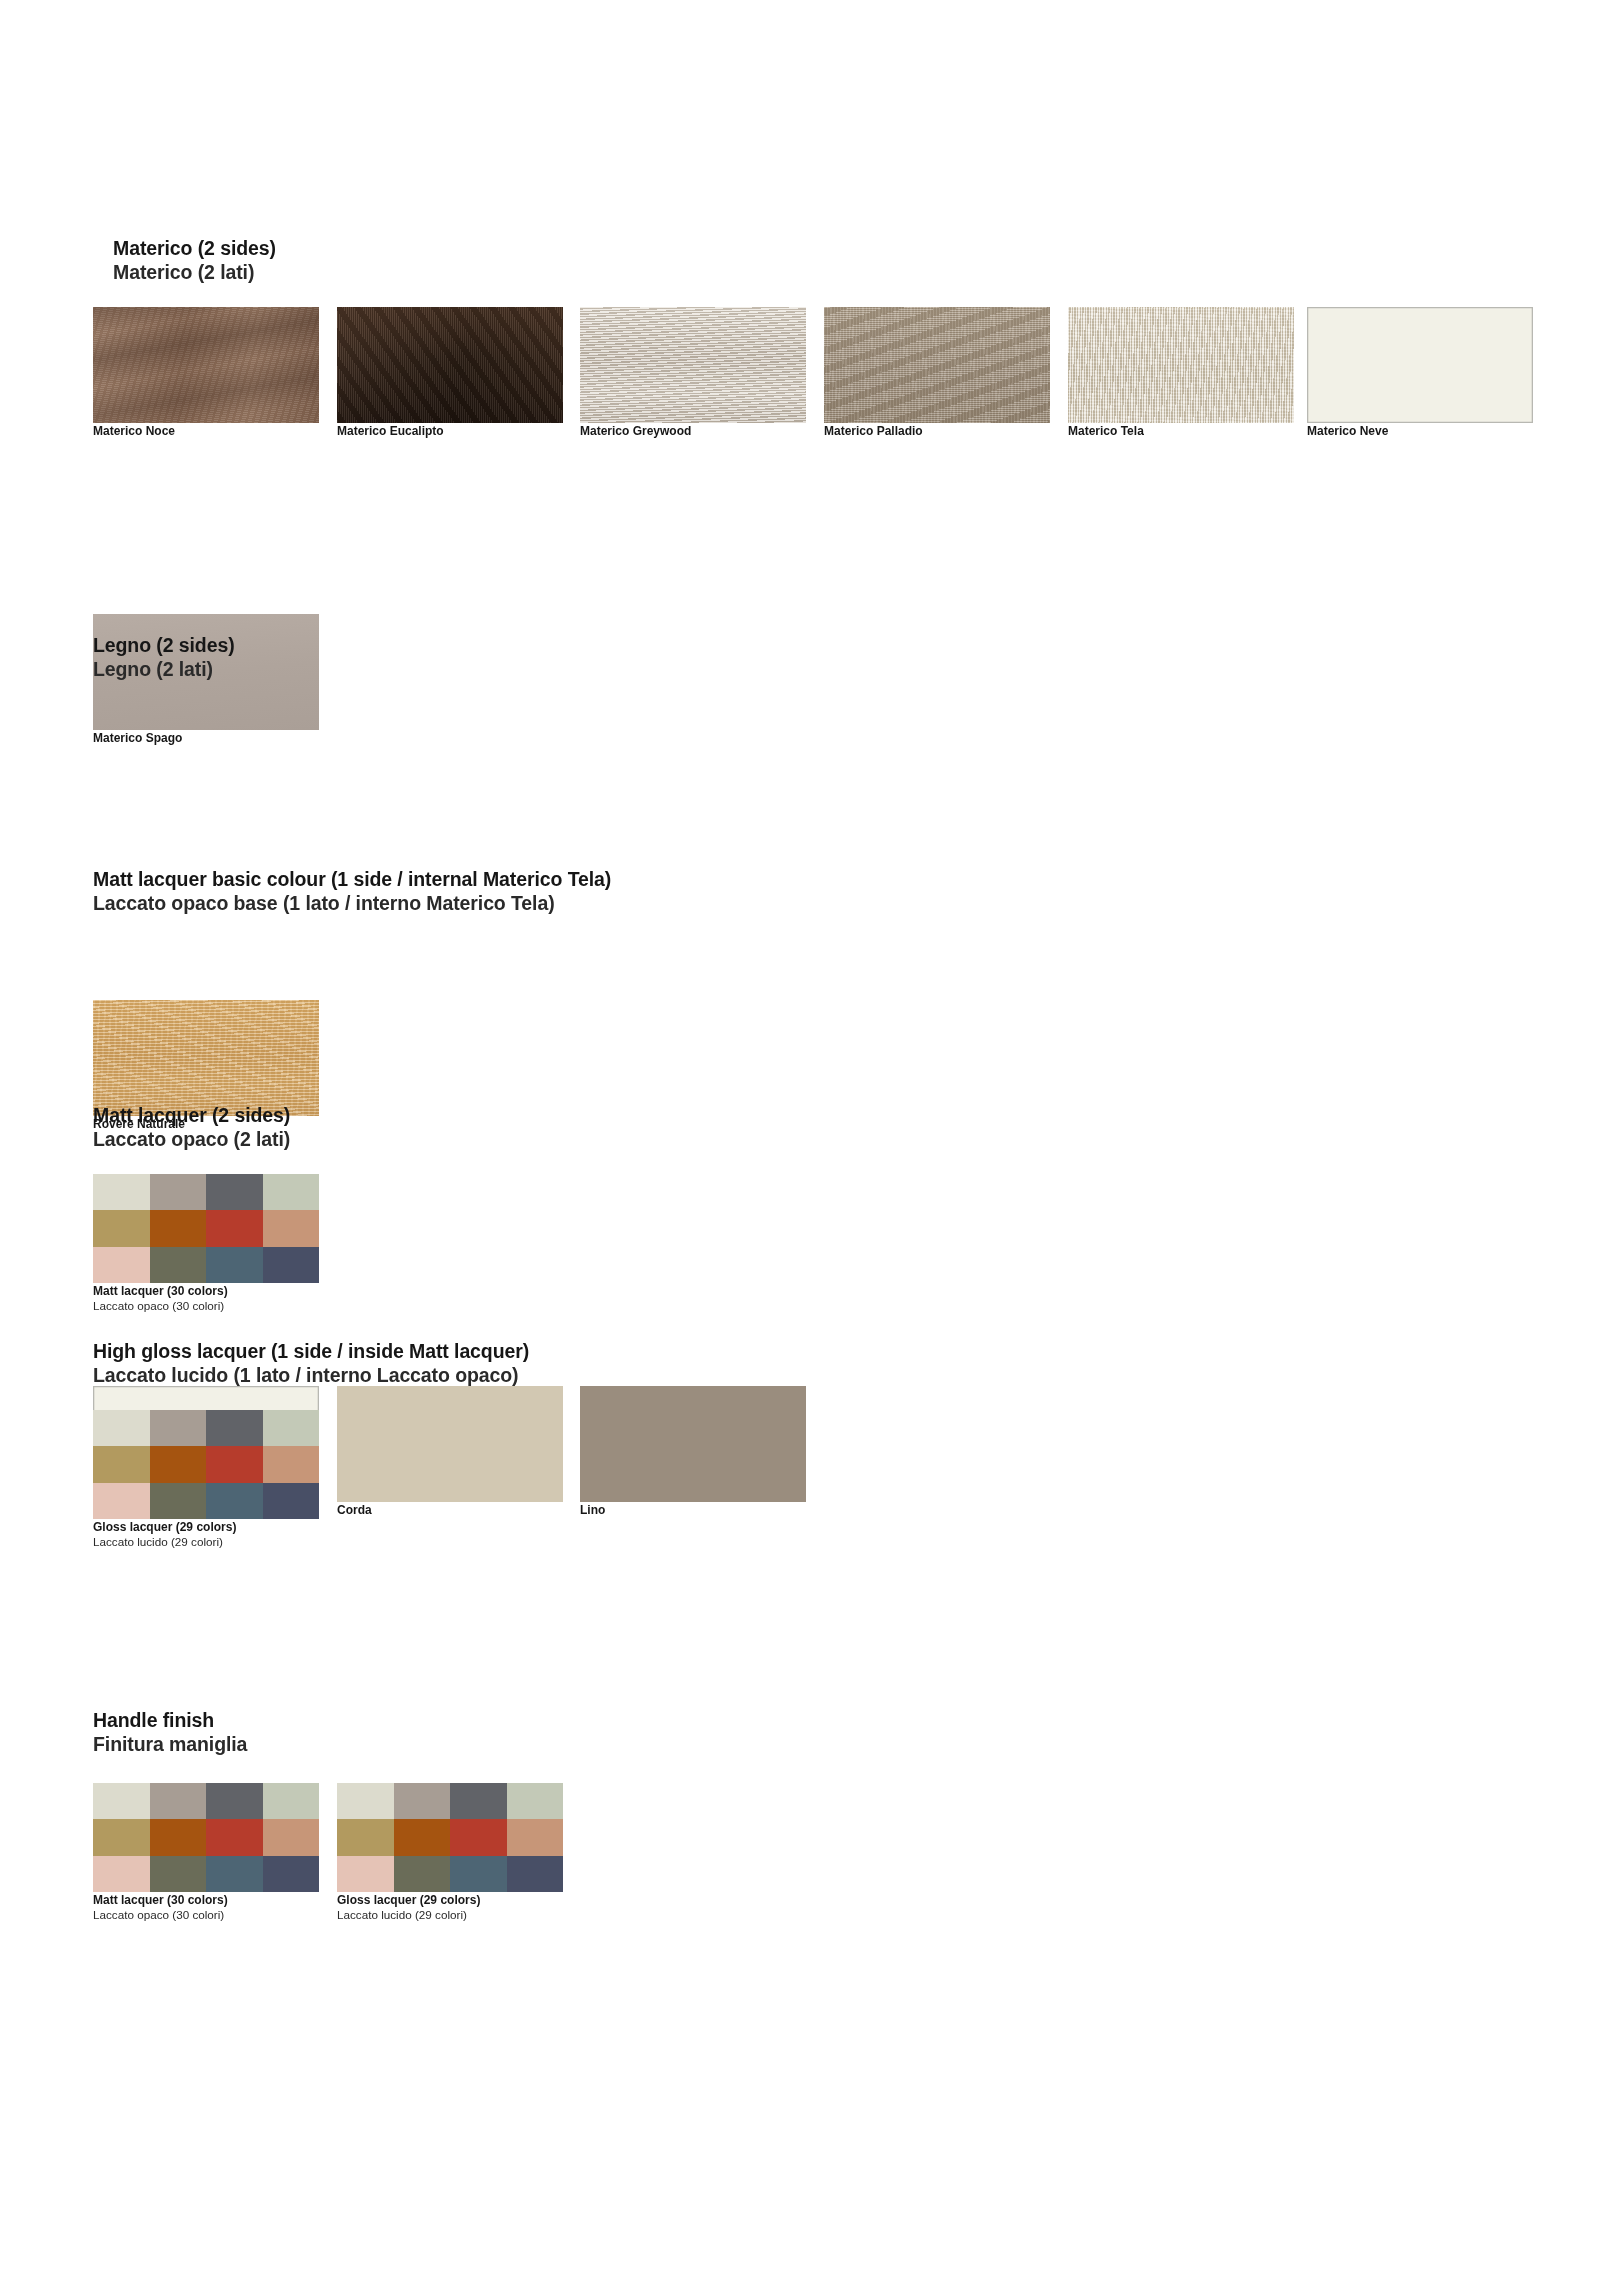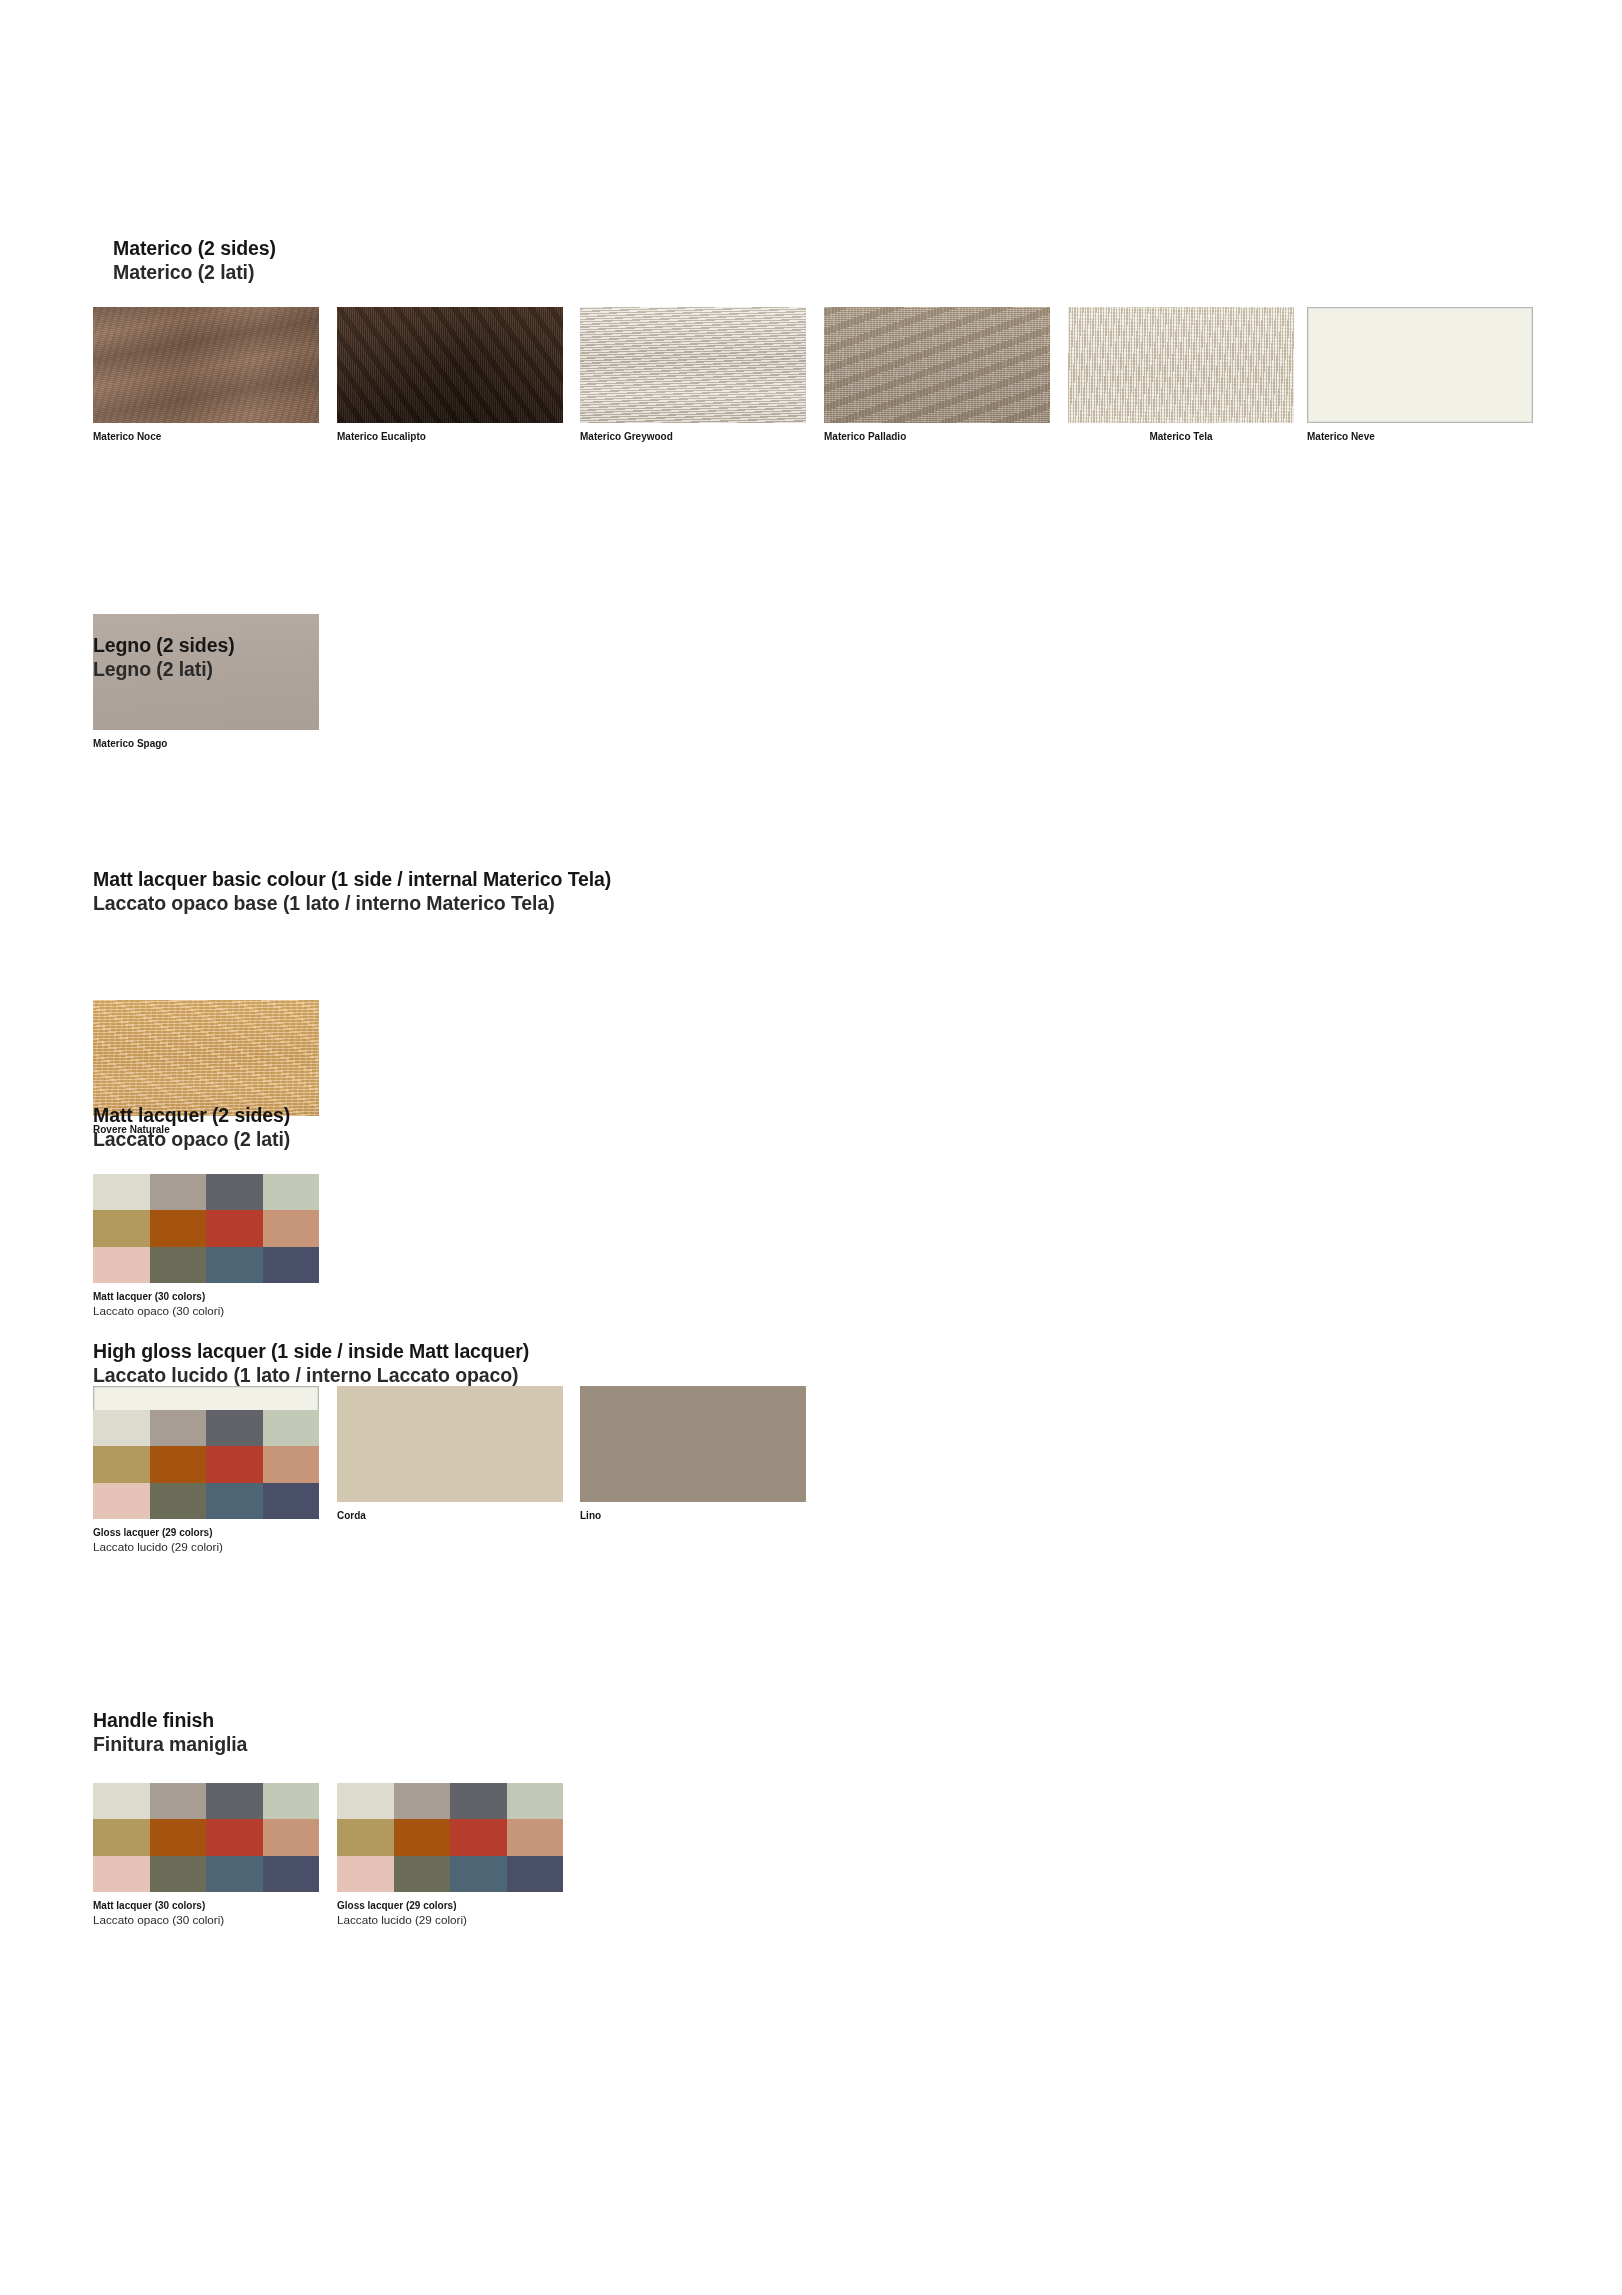--- a/index.html
+++ b/index.html
@@ -36,24 +36,24 @@
 
   .swatch-cell { position:absolute; top:0; width:226px; }
   .swatch {
     width:226px; height:116px;
     display:block;
     background-color:#cccccc;
   }
   .swatch.bordered { box-shadow: inset 0 0 0 1.3px #b8b8b2; }
 
   .cap-en {
-    font-size:10px;
+    font-size:12px;
     font-weight:bold;
     line-height:1.25;
-    margin-top:8px;
+    margin-top:1px;
     color:#161616;
     white-space:nowrap;
   }
   .cap-it {
     font-size:11.7px;
     font-weight:normal;
     line-height:1.25;
     color:#2a2a2a;
     white-space:nowrap;
   }
@@ -145,21 +145,21 @@
       <div class="cap-en">Materico Greywood</div>
     </div>
     <div class="swatch-cell" style="left:244px;">
       <span class="swatch tex-eucalipto"></span>
       <div class="cap-en">Materico Eucalipto</div>
     </div>
     <div class="swatch-cell" style="left:731px;">
       <span class="swatch tex-palladio"></span>
       <div class="cap-en">Materico Palladio</div>
     </div>
-    <div class="swatch-cell" style="left:975px;text-align:center;">
+    <div class="swatch-cell" style="left:975px;">
       <span class="swatch tex-tela"></span>
       <div class="cap-en">Materico Tela</div>
     </div>
     <div class="swatch-cell" style="left:1214px;">
       <span class="swatch bordered" style="background-color: rgb(242, 241, 231);"></span>
       <div class="cap-en">Materico Neve</div>
     </div>
   </div>
 
   <div class="section row" style="top:465px; width:260px; height:149px;">

